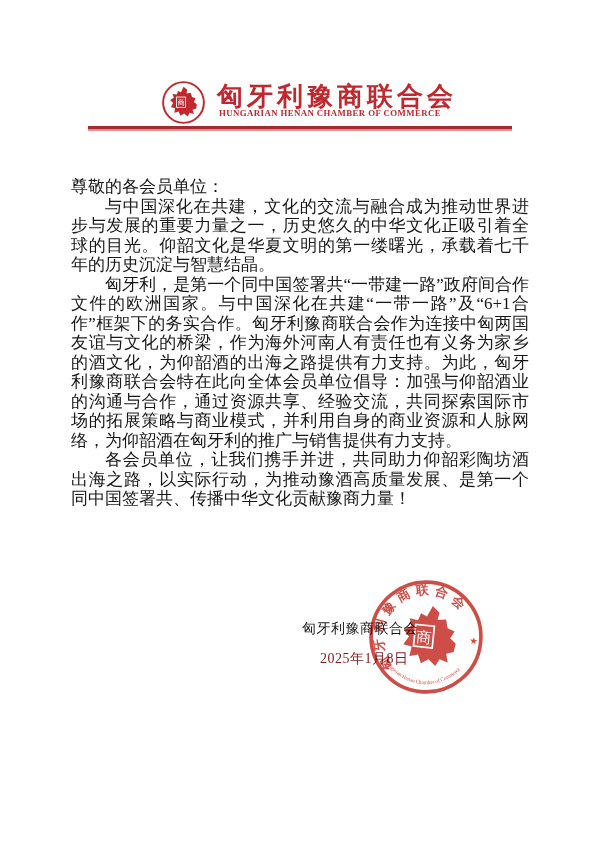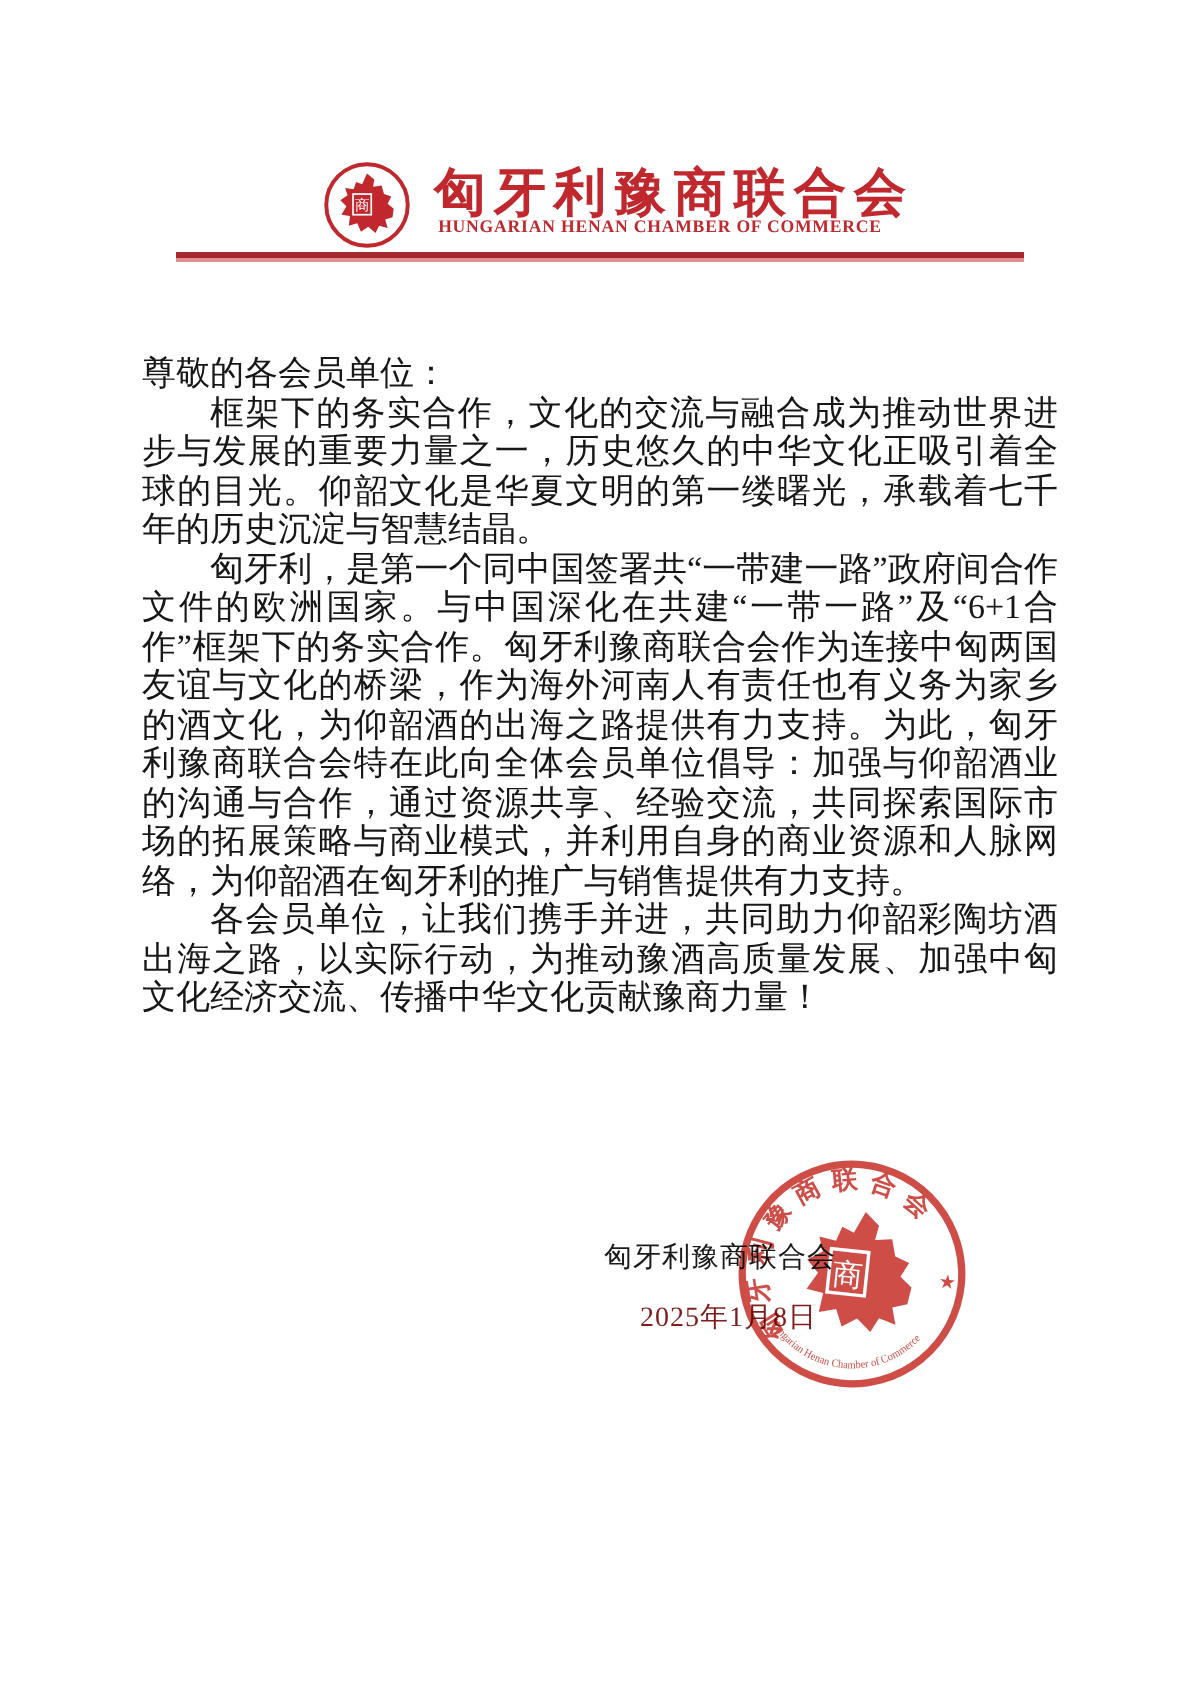--- a/index.html
+++ b/index.html
@@ -71,23 +71,23 @@
     <div class="org-zh">匈牙利豫商联合会</div>
     <div class="org-en">HUNGARIAN HENAN CHAMBER OF COMMERCE</div>
     <div class="rule">
       <div class="rule-thick"></div>
       <div class="rule-thin"></div>
     </div>
   </div>
 
   <div class="body">
     <p class="salutation">尊敬的各会员单位：</p>
-    <p class="para">框架下的务实合作，文化的交流与融合成为推动世界进步与发展的重要力量之一，历史悠久的中华文化正吸引着全球的目光。仰韶文化是华夏文明的第一缕曙光，承载着七千年的历史沉淀与智慧结晶。</p>
+    <p class="para">与中国深化在共建，文化的交流与融合成为推动世界进步与发展的重要力量之一，历史悠久的中华文化正吸引着全球的目光。仰韶文化是华夏文明的第一缕曙光，承载着七千年的历史沉淀与智慧结晶。</p>
     <p class="para">匈牙利，是第一个同中国签署共“一带建一路”政府间合作文件的欧洲国家。与中国深化在共建“一带一路”及“6+1合作”框架下的务实合作。匈牙利豫商联合会作为连接中匈两国友谊与文化的桥梁，作为海外河南人有责任也有义务为家乡的酒文化，为仰韶酒的出海之路提供有力支持。为此，匈牙利豫商联合会特在此向全体会员单位倡导：加强与仰韶酒业的沟通与合作，通过资源共享、经验交流，共同探索国际市场的拓展策略与商业模式，并利用自身的商业资源和人脉网络，为仰韶酒在匈牙利的推广与销售提供有力支持。</p>
-    <p class="para">各会员单位，让我们携手并进，共同助力仰韶彩陶坊酒出海之路，以实际行动，为推动豫酒高质量发展、加强中匈文化经济交流、传播中华文化贡献豫商力量！</p>
+    <p class="para">各会员单位，让我们携手并进，共同助力仰韶彩陶坊酒出海之路，以实际行动，为推动豫酒高质量发展、是第一个同中国签署共、传播中华文化贡献豫商力量！</p>
   </div>
 
   <div class="signature">匈牙利豫商联合会</div>
   <div class="date">2025年1月8日</div>
 
   <svg class="seal" viewBox="-52 -52 104 104">
     <g transform="rotate(6)">
       <circle cx="0" cy="0" r="45.3" fill="none" stroke="#c7342c" stroke-width="3"></circle>
       <defs>
         <path id="sealArcTop" d="M -24.1,26.8 A 36,36 0 1 1 28.4,-22.2" fill="none"></path>

